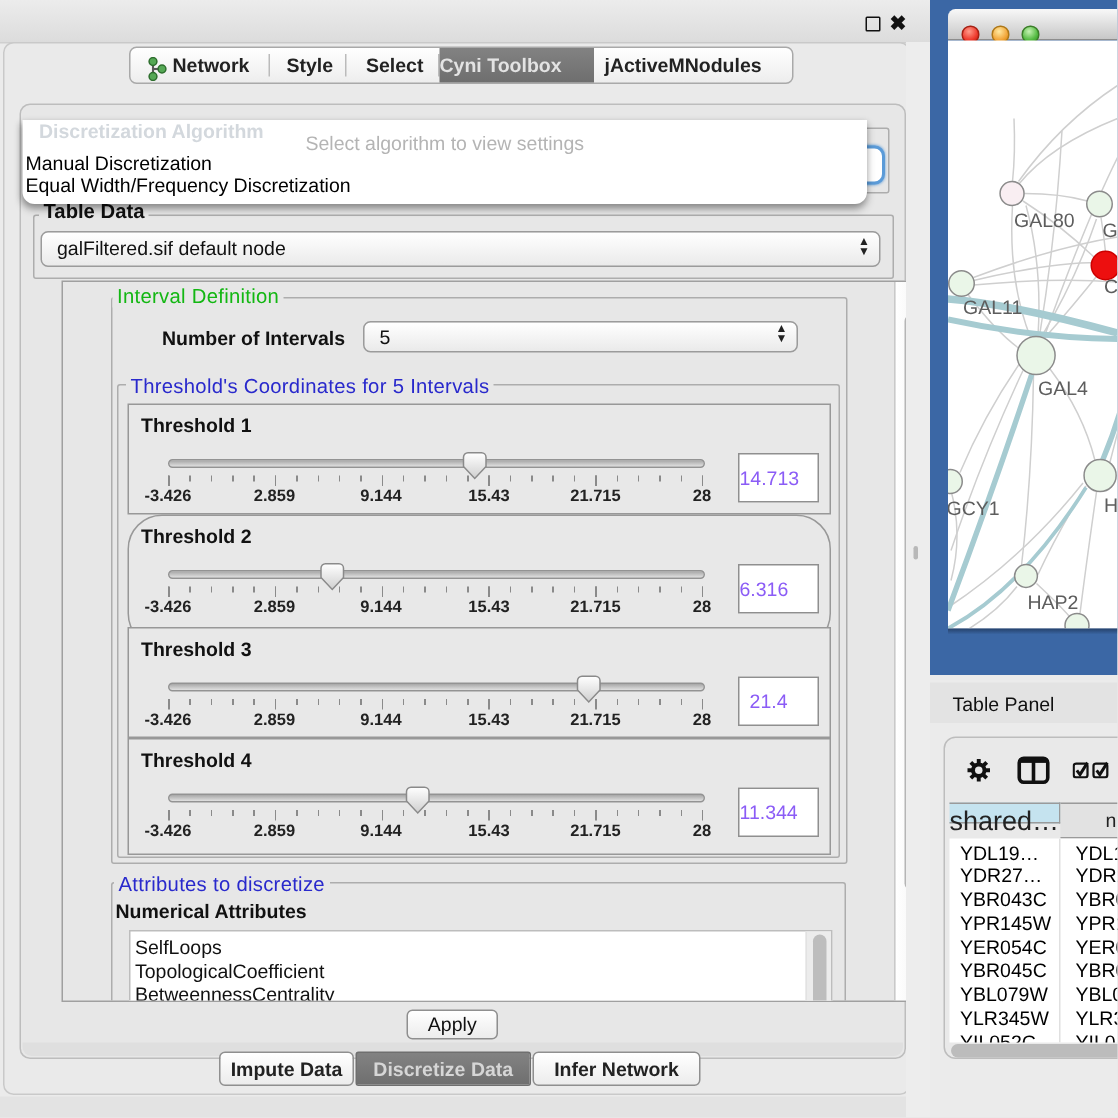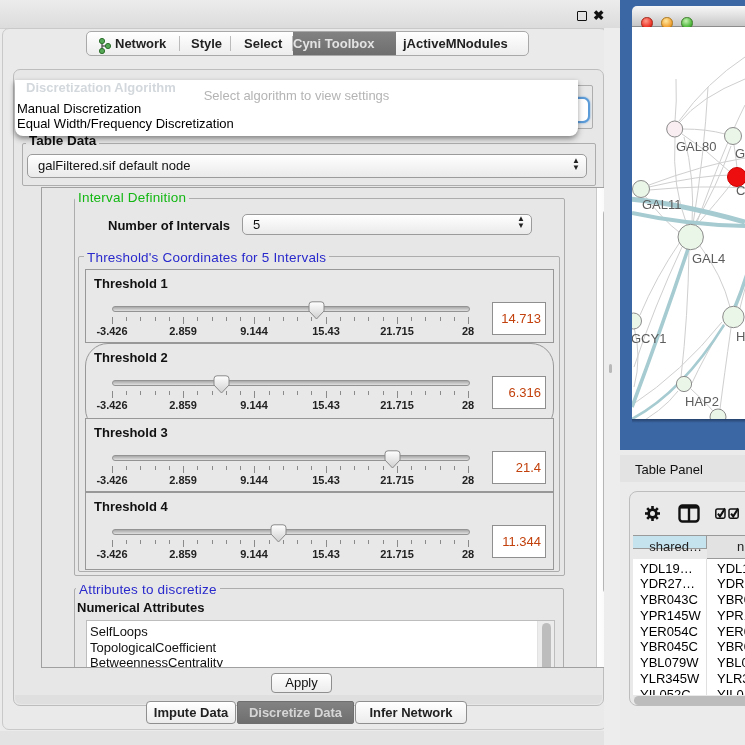--- a/index.html
+++ b/index.html
@@ -31,21 +31,21 @@
   #vscroll-track{position:absolute;right:0;top:0;width:19px;height:479px;background:linear-gradient(90deg,#ffffff, #f2f2f2);border-left:1px solid #c9c9c9;}
   #vscroll-thumb{position:absolute;right:5px;top:22px;width:8px;height:383px;background:#b5b5b5;border-radius:4px;}
   
   .tpanel{position:absolute;left:43px;width:469px;height:74px;border:1px solid #989898;background:#e8e8e8;box-sizing:border-box;}
   .tpanel .tlabel{position:absolute;left:8px;top:6px;font-size:13px;font-weight:bold;color:#111;}
   .track{position:absolute;left:26px;top:36px;width:358px;height:6px;background:linear-gradient(#a8a8a8,#e0e0e0);border:1px solid #939393;border-radius:3px;box-sizing:border-box;}
   .ticks-min{position:absolute;left:26px;top:47px;width:358px;height:4px;background:repeating-linear-gradient(to right,#8a8a8a 0 1px,transparent 1px 14.24px);}
   .ticks-maj{position:absolute;left:26px;top:47px;width:358px;height:7px;background:repeating-linear-gradient(to right,#8a8a8a 0 1px,transparent 1px 71.2px);}
   .tick-label{position:absolute;top:55px;font-size:11px;font-weight:bold;color:#222;transform:translateX(-50%);}
   .thumb{position:absolute;top:31px;width:17px;height:19px;}
-  .valbox{position:absolute;left:406px;top:32px;width:54px;height:33px;background:#fff;border:1px solid #8f8f8f;box-sizing:border-box;font-size:13px;color:#c2410c;text-align:right;line-height:31px;padding-right:4px;}
+  .valbox{position:absolute;left:406px;top:32px;width:54px;height:33px;background:#fff;border:1px solid #8f8f8f;box-sizing:border-box;font-size:13px;color:#8b5cf6;text-align:right;line-height:31px;padding-right:20px;}
   
   #attr-list{position:absolute;background:#fff;border:1px solid #bdbdbd;font-size:13px;color:#111;}
   .attr-item{position:absolute;left:3px;}
   
   #applybtn{left:257px;top:603px;width:61px;height:20px;background:linear-gradient(#ffffff,#ececec);border:1px solid #8f8f8f;border-radius:4px;box-sizing:border-box;text-align:center;font-size:13px;line-height:18px;color:#111;}
   
   .btab{position:absolute;top:701px;height:23px;line-height:22px;box-sizing:border-box;text-align:center;font-size:13px;font-weight:bold;border:1px solid #8f8f8f;background:linear-gradient(#ffffff,#ececec);color:#222;border-radius:4px;}
   #btab2{background:linear-gradient(#828282,#6f6f6f);color:#d6d6d6;border-radius:2px;border-color:#6f6f6f;}
   
   #popup{left:15px;top:80px;width:563px;height:56px;background:#fff;border-radius:0 0 8px 8px;box-shadow:0 3px 6px rgba(0,0,0,0.3), -1px 2px 4px rgba(0,0,0,0.18);}
@@ -58,21 +58,21 @@
   #knob{left:609px;top:364px;width:3px;height:9px;background:#b8b8b8;border-radius:2px;}
   #netwin{left:620px;top:0px;width:125px;height:450px;background:#3b67a5;}
   #nettitle{left:632px;top:6px;width:113px;height:21px;background:linear-gradient(#f8f8f8,#c7c7c7);border-bottom:1px solid #8d8d8d;border-top-left-radius:5px;box-sizing:border-box;}
   .light{position:absolute;top:11px;width:11.5px;height:11.5px;border-radius:50%;box-sizing:border-box;}
   #canvas{left:632px;top:27px;width:113px;height:392px;background:#ffffff;overflow:hidden;}
   #canvshadow{left:632px;top:419px;width:113px;height:4px;background:linear-gradient(rgba(20,35,60,0.55),rgba(40,60,100,0.0));}
   
   #tpbar{left:620px;top:455px;width:125px;height:27px;background:#e3e3e3;}
   #tpbar span{position:absolute;left:15px;top:7px;font-size:13px;color:#111;}
   #tablebox{left:629px;top:491px;width:130px;height:215px;background:#e9e9e9;border:1px solid #bdbdbd;border-radius:8px;box-sizing:border-box;}
-  #thead1{left:633px;top:535px;width:74px;height:14px;background:#c5e3ef;border-top:1px solid #9a9a9a;border-bottom:1px solid #9a9a9a;border-right:1px solid #9a9a9a;box-sizing:border-box;font-size:13px;color:#222;text-align:right;padding-right:4px;line-height:22px;}
+  #thead1{left:633px;top:535px;width:74px;height:14px;background:#c5e3ef;border-top:1px solid #9a9a9a;border-bottom:1px solid #9a9a9a;border-right:1px solid #9a9a9a;box-sizing:border-box;font-size:18px;color:#222;text-align:right;padding-right:4px;line-height:22px;}
   #thead2{left:707px;top:535px;width:38px;height:24px;background:#e2e2e2;border-top:1px solid #9a9a9a;border-bottom:1px solid #9a9a9a;box-sizing:border-box;font-size:13px;color:#222;line-height:22px;padding-left:30px;}
   #tbody{left:633px;top:559px;width:112px;height:136px;background:#fff;overflow:hidden;}
   .trow{position:absolute;left:7px;font-size:13px;color:#000;white-space:pre;}
   .trow2{position:absolute;left:84px;font-size:13px;color:#000;white-space:pre;}
   #hscroll{left:634px;top:696px;width:115px;height:9px;background:#bcbcbc;border-radius:5px;}
   #botstrip{left:0px;top:731px;width:620px;height:14px;background:#e3e3e3;}
 </style>
 </head>
 <body>
 <div id="root">

